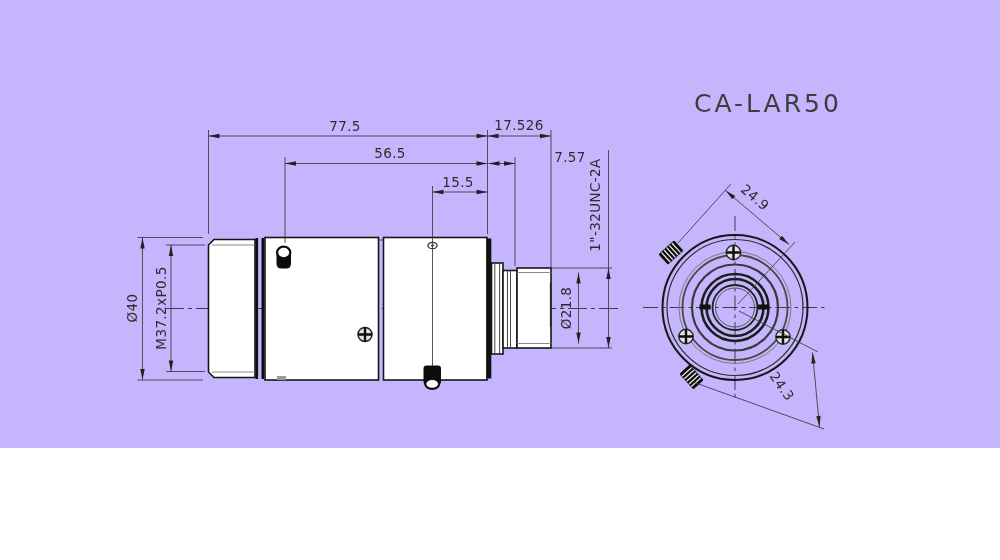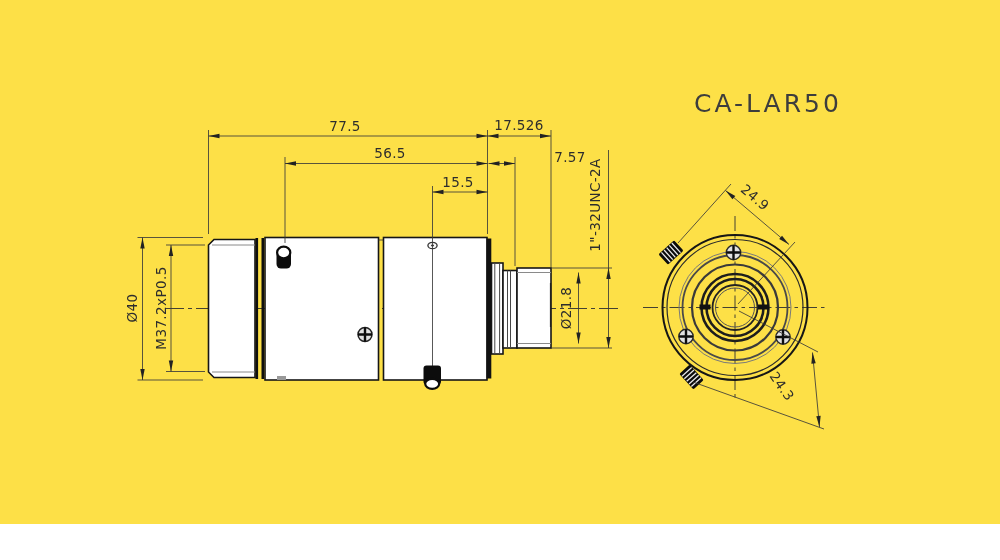--- a/index.html
+++ b/index.html
@@ -1,16 +1,16 @@
 <!DOCTYPE html>
 <html><head>
 <meta charset="utf-8">
 <style>
   html,body{margin:0;padding:0;background:#ffffff;}
-  #stage{position:relative;width:1000px;height:524px;background:#fde047;overflow:hidden;}
+  #stage{position:relative;width:1000px;height:448px;background:#c4b5fd;overflow:hidden;}
   svg{position:absolute;left:0;top:0;}
   .objf{fill:#ffffff;stroke:#161616;stroke-width:1.6;}
   .heavy{stroke:#0f0f0f;stroke-width:2.6;fill:none;}
   .thin{stroke:#3a3a3a;stroke-width:0.85;fill:none;}
   .thread{stroke:#8a8a8a;stroke-width:1;fill:none;}
   .innerline{stroke:#474747;stroke-width:1;fill:none;}
   .cl{stroke:#2f2f2f;stroke-width:0.9;stroke-dasharray:19 4 4 4;fill:none;}
   .clf{stroke:#2f2f2f;stroke-width:0.9;stroke-dasharray:15 4 3.5 4;fill:none;}
   .arr{fill:#222222;stroke:none;}
   .dim-text{font-family:"DejaVu Sans","Liberation Sans",sans-serif;font-size:13.5px;fill:#2d2d2d;letter-spacing:0.4px;}

